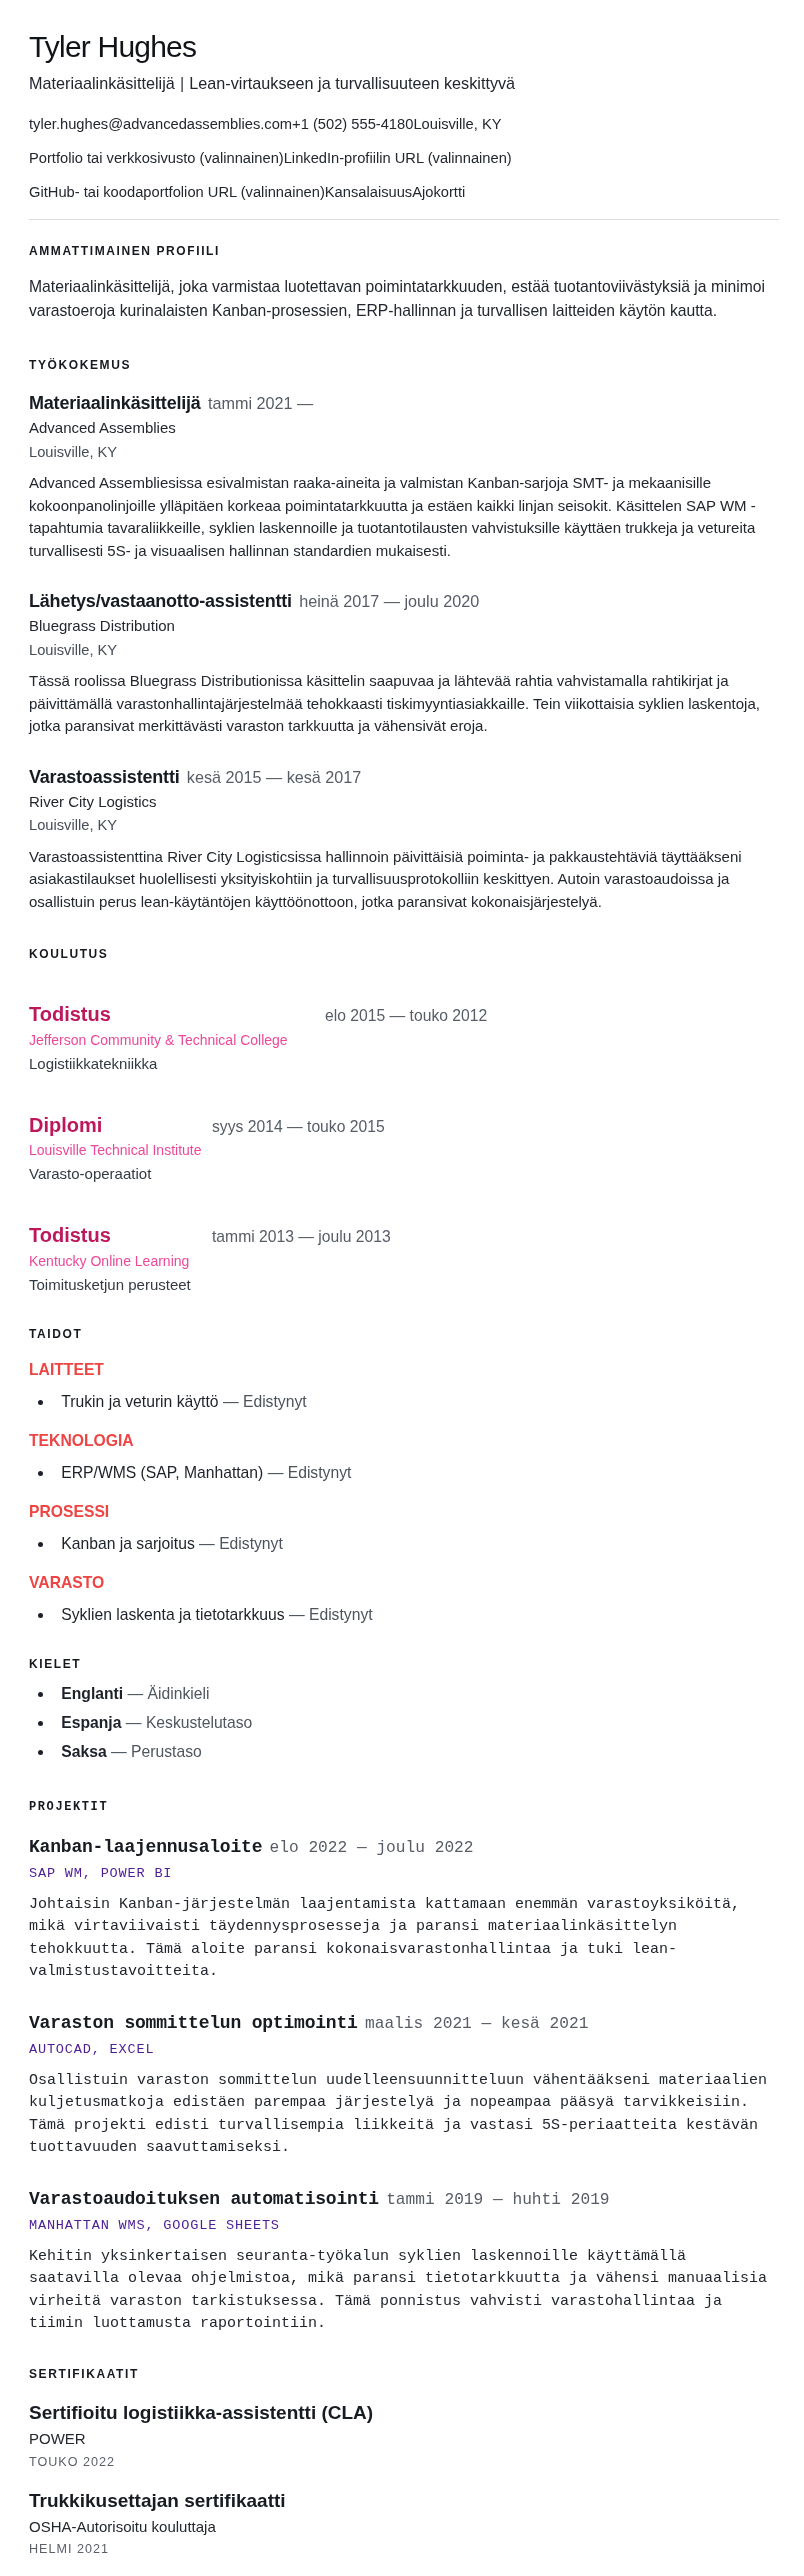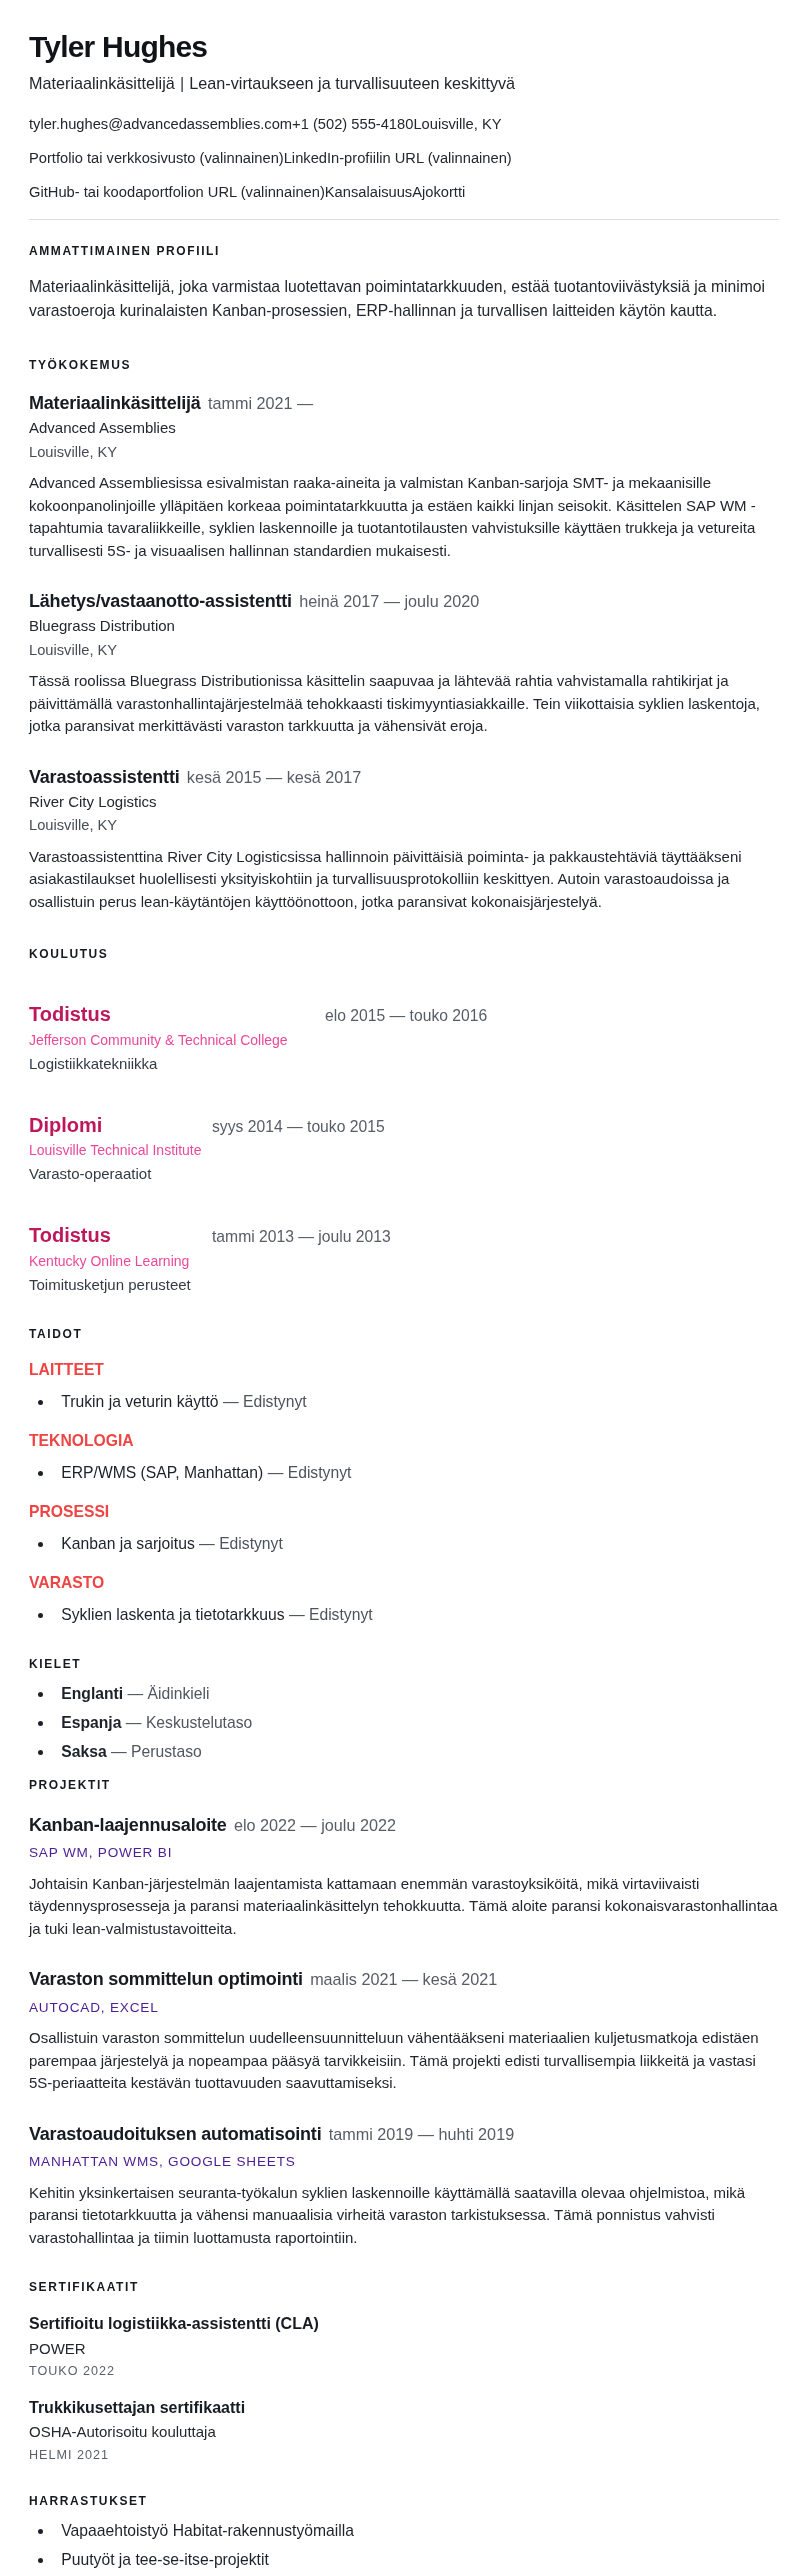--- a/index.html
+++ b/index.html
@@ -9,21 +9,21 @@
     min-height: 2576px;
     font-family: "Liberation Sans", "DejaVu Sans", sans-serif;
     color: #23272e;
     -webkit-font-smoothing: antialiased;
   }
   .page { padding: 30px 26px 47px 29px; }
 
   
   .name {
     font-size: 30px;
-    font-weight: 700;
+    font-weight: 400;
     letter-spacing: -0.8px;
     color: #101317;
     line-height: 1.15;
   }
   .subtitle {
     margin-top: 8.4px;
     font-size: 16.2px;
     color: #22262e;
     line-height: 1.3;
   }
@@ -46,21 +46,21 @@
     font-size: 12px;
     font-weight: 700;
     letter-spacing: 1.6px;
     color: #16191f;
   }
   .sec-profile  { margin-top: 24px; }
   .sec-exp      { margin-top: 35px; }
   .sec-edu      { margin-top: 34px; }
   .sec-skills   { margin-top: 34px; }
   .sec-lang     { margin-top: 32.5px; }
-  .sec-proj     { margin-top: 16px; }
+  .sec-proj     { margin-top: 38px; font-family: Liberation Mono, monospace; }
   .sec-cert     { margin-top: 31px; }
   .sec-hobby    { margin-top: 32.5px; }
 
   .profile-text {
     margin-top: 17px;
     font-size: 15.7px;
     line-height: 1.55;
     color: #22262e;
     max-width: 757px;
   }
@@ -129,21 +129,21 @@
     line-height: 1.3;
   }
   .lvl-sep, .lvl { color: #4d535d; }
   .lang-name { font-weight: 600; color: #1d212a; }
   .lang-sep, .lang-level { color: #50565f; font-weight: 400; }
   .lang-list, .hobby-list { margin-top: 15.7px; }
   .hobby-list li { color: #22262e; }
 
   
   .cert { margin-top: 21px; }
-  .cert-title { font-size: 16px; font-weight: 700; color: #171b22; }
+  .cert-title { font-size: 19px; font-weight: 700; color: #171b22; }
   .cert-issuer { margin-top: 6.3px; font-size: 15px; color: #23272e; }
   .cert-date {
     margin-top: 7.3px;
     font-size: 12.6px;
     letter-spacing: 1px;
     color: #5a5f69;
   }
 </style>
 </head>
 <body>
@@ -208,21 +208,21 @@
       <p class="job-desc">Varastoassistenttina River City Logisticsissa hallinnoin päivittäisiä poiminta- ja pakkaustehtäviä täyttääkseni asiakastilaukset huolellisesti yksityiskohtiin ja turvallisuusprotokolliin keskittyen. Autoin varastoaudoissa ja osallistuin perus lean-käytäntöjen käyttöönottoon, jotka paransivat kokonaisjärjestelyä.</p>
     </article>
   </section>
 
   <section class="sec-edu">
     <h2 class="section-heading">KOULUTUS</h2>
 
     <article class="edu">
       <div class="edu-head">
         <span class="edu-degree">Todistus</span>
-        <span class="edu-dates">elo 2015 — touko 2016</span>
+        <span class="edu-dates">elo 2015 — touko 2012</span>
       </div>
       <div class="edu-school">Jefferson Community &amp; Technical College</div>
       <div class="edu-field">Logistiikkatekniikka</div>
     </article>
 
     <article class="edu">
       <div class="edu-head">
         <span class="edu-degree">Diplomi</span>
         <span class="edu-dates">syys 2014 — touko 2015</span>
       </div>

